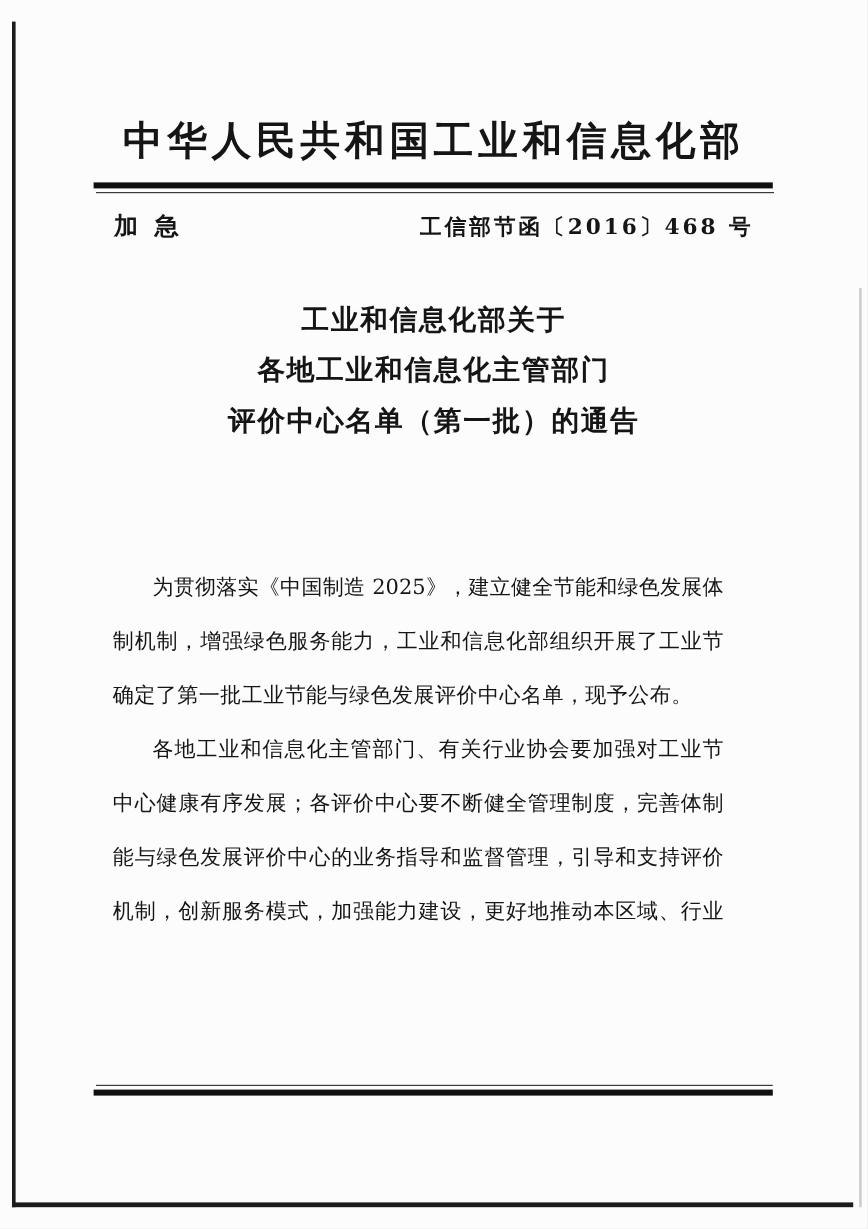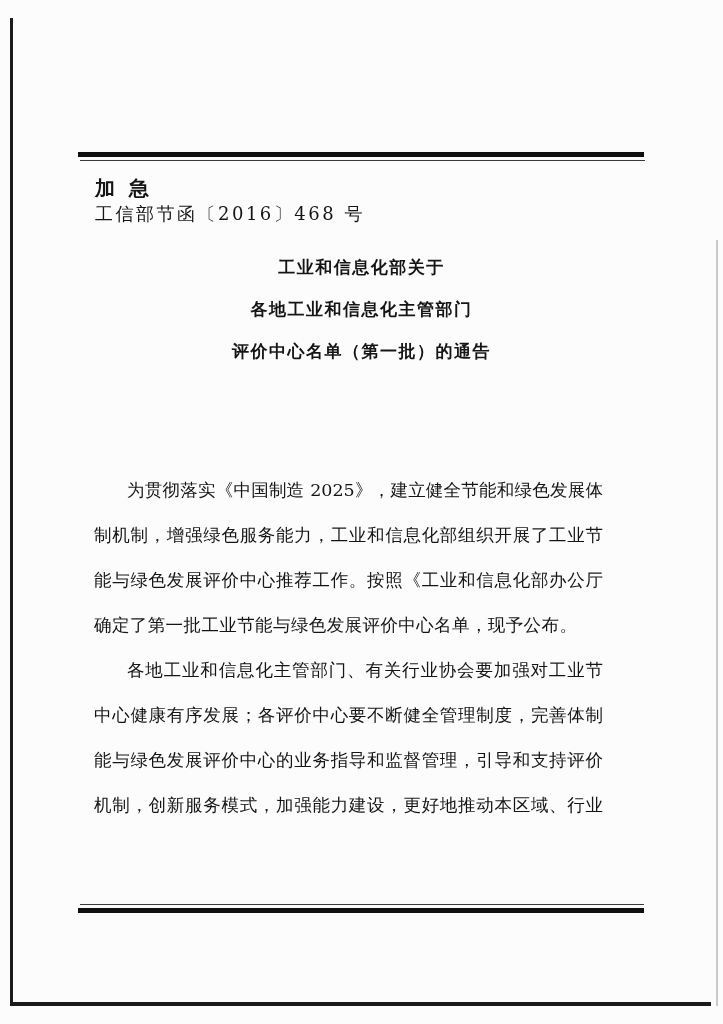--- a/index.html
+++ b/index.html
@@ -24,31 +24,31 @@
     font-size:33px;font-weight:bold;
     letter-spacing:4px;
     white-space:nowrap;
   }
   .rule-top-thick{position:absolute;left:78px;top:152px;width:566px;height:5px;background:#101010;}
   .rule-top-thin{position:absolute;left:80px;top:160px;width:565px;height:1px;background:#3a3a3a;}
 
   
   .meta-row{
     position:absolute;left:95px;top:175px;width:533px;
-    display:flex;justify-content:space-between;align-items:baseline;flex-direction:column;
+    display:flex;justify-content:space-between;align-items:baseline;
   }
   .urgency{font-size:20px;font-weight:bold;letter-spacing:14px;white-space:nowrap;}
-  .doc-number{font-size:18px;letter-spacing:2.5px;white-space:nowrap;font-weight:400;}
+  .doc-number{font-size:18px;letter-spacing:2.5px;white-space:nowrap;font-weight:700;}
 
   
   .title-block{
     position:absolute;left:0;top:246px;width:723px;
     text-align:center;font-weight:bold;
   }
-  .title-line{font-size:17px;line-height:42px;letter-spacing:1.5px;white-space:nowrap;}
+  .title-line{font-size:23px;line-height:42px;letter-spacing:1.5px;white-space:nowrap;}
 
   
   .body-block{
     position:absolute;left:94px;top:468px;width:509px;
     font-size:17.5px;line-height:45px;
   }
   .body-line{
     text-align:justify;
     text-align-last:justify;
     text-justify:inter-character;
@@ -64,38 +64,38 @@
 </style>
 </head>
 <body>
 
 <div class="page">
 
   <div class="scan-left"></div>
   <div class="scan-bottom"></div>
   <div class="scan-right"></div>
 
+  <div class="letterhead">中华人民共和国工业和信息化部</div>
   <div class="rule-top-thick"></div>
   <div class="rule-top-thin"></div>
 
   <div class="meta-row">
     <span class="urgency">加急</span>
     <span class="doc-number">工信部节函〔2016〕468 号</span>
   </div>
 
   <div class="title-block">
     <div class="title-line">工业和信息化部关于</div>
     <div class="title-line">各地工业和信息化主管部门</div>
     <div class="title-line">评价中心名单（第一批）的通告</div>
   </div>
 
   <div class="body-block">
     <div class="body-line indent">为贯彻落实《中国制造 2025》，建立健全节能和绿色发展体</div>
     <div class="body-line">制机制，增强绿色服务能力，工业和信息化部组织开展了工业节</div>
-    <div class="body-line">能与绿色发展评价中心推荐工作。按照《工业和信息化部办公厅</div>
     <div class="body-line para-end">确定了第一批工业节能与绿色发展评价中心名单，现予公布。</div>
     <div class="body-line indent">各地工业和信息化主管部门、有关行业协会要加强对工业节</div>
     <div class="body-line">中心健康有序发展；各评价中心要不断健全管理制度，完善体制</div>
     <div class="body-line">能与绿色发展评价中心的业务指导和监督管理，引导和支持评价</div>
     <div class="body-line">机制，创新服务模式，加强能力建设，更好地推动本区域、行业</div>
   </div>
 
   <div class="rule-bottom-thin"></div>
   <div class="rule-bottom-thick"></div>
 

